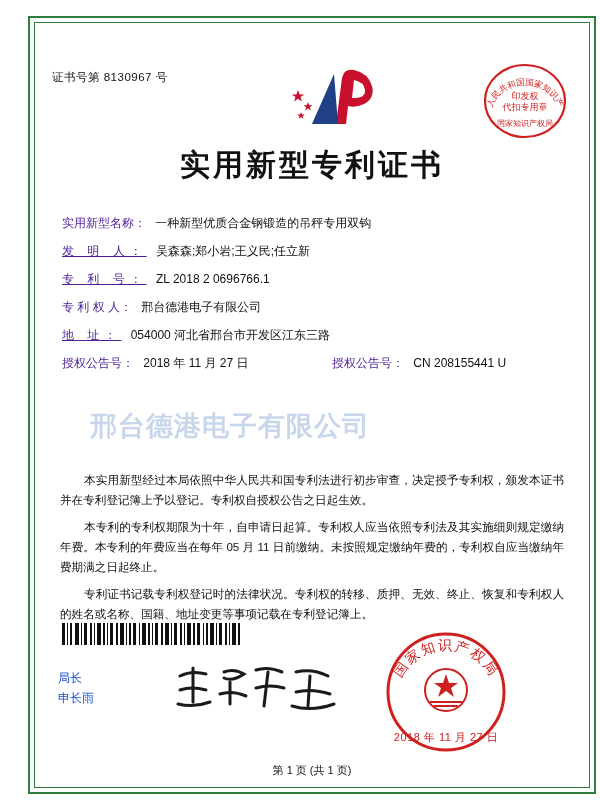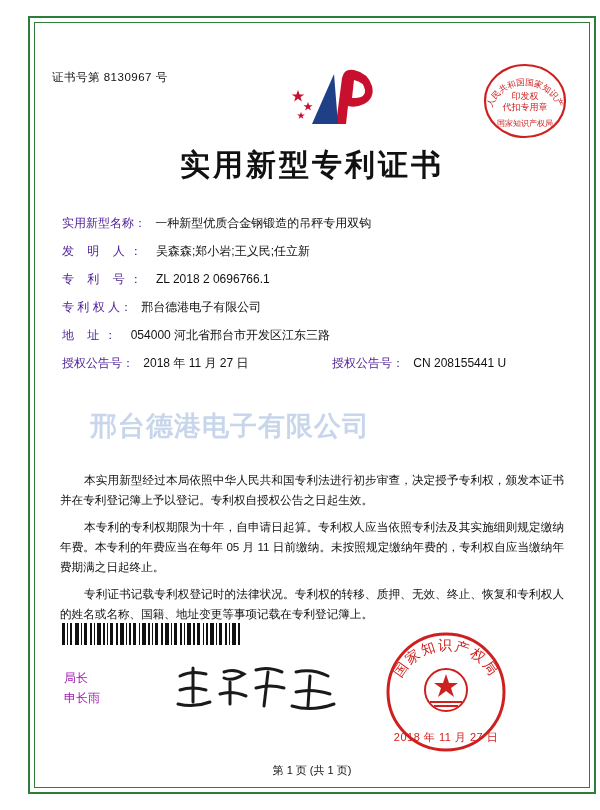--- a/index.html
+++ b/index.html
@@ -105,20 +105,21 @@
     font-size: 12px;
     color: #111;
     white-space: nowrap;
   }
   .field-label {
     display: inline-block;
     color: #4c1d95;
   }
   .field-label.spaced {
     letter-spacing: 5px;
+    text-decoration: underline;
   }
   .field-value {
     display: inline-block;
     margin-left: 6px;
   }
   .row-inline-right {
     position: absolute;
     left: 270px;
     top: 0;
   }
@@ -166,25 +167,25 @@
     display: block;
     position: absolute;
     top: 0;
     height: 22px;
     background: #111;
   }
 
   
   .sig-label {
     position: absolute;
-    left: 12px;
+    left: 6px;
     top: 628px;
     font-size: 12px;
     line-height: 20px;
-    color: #a21caf;
+    color: #1d4ed8;
   }
   .signature {
     position: absolute;
     left: 120px;
     top: 622px;
     width: 170px;
     height: 52px;
   }
 
   

